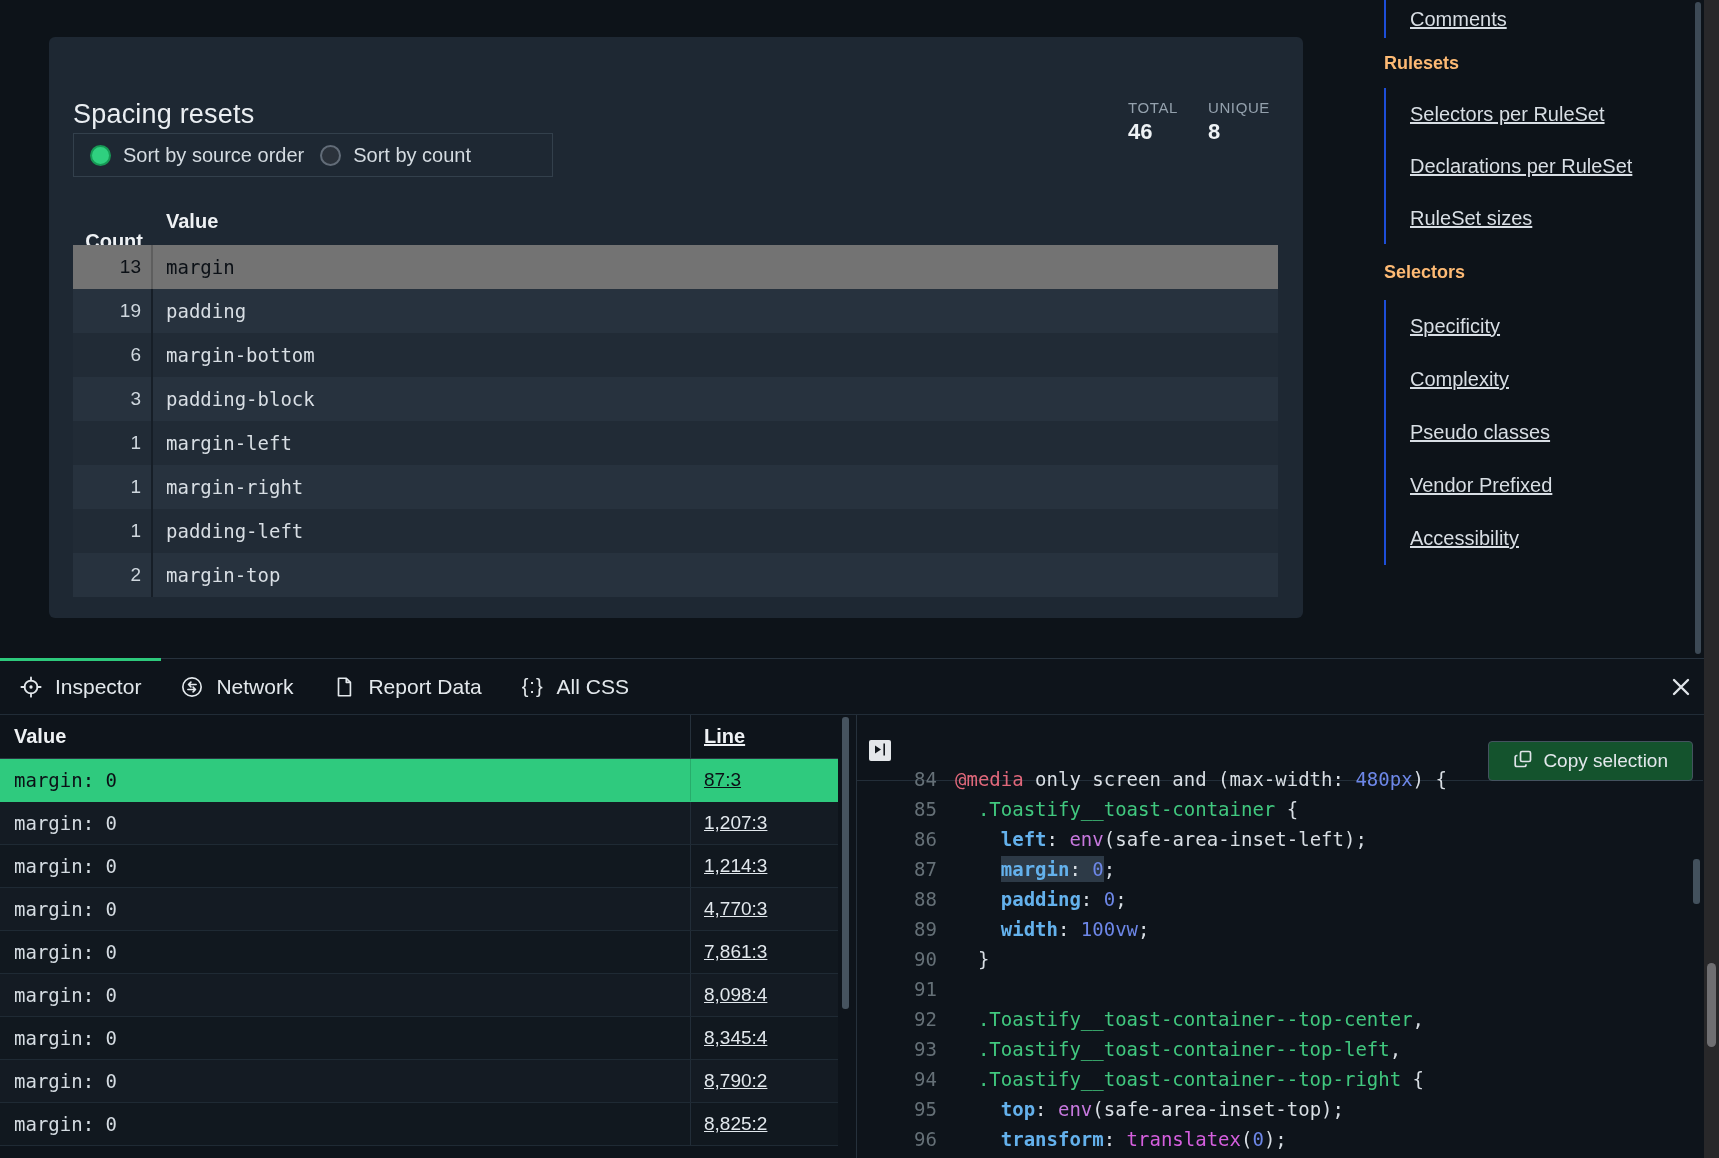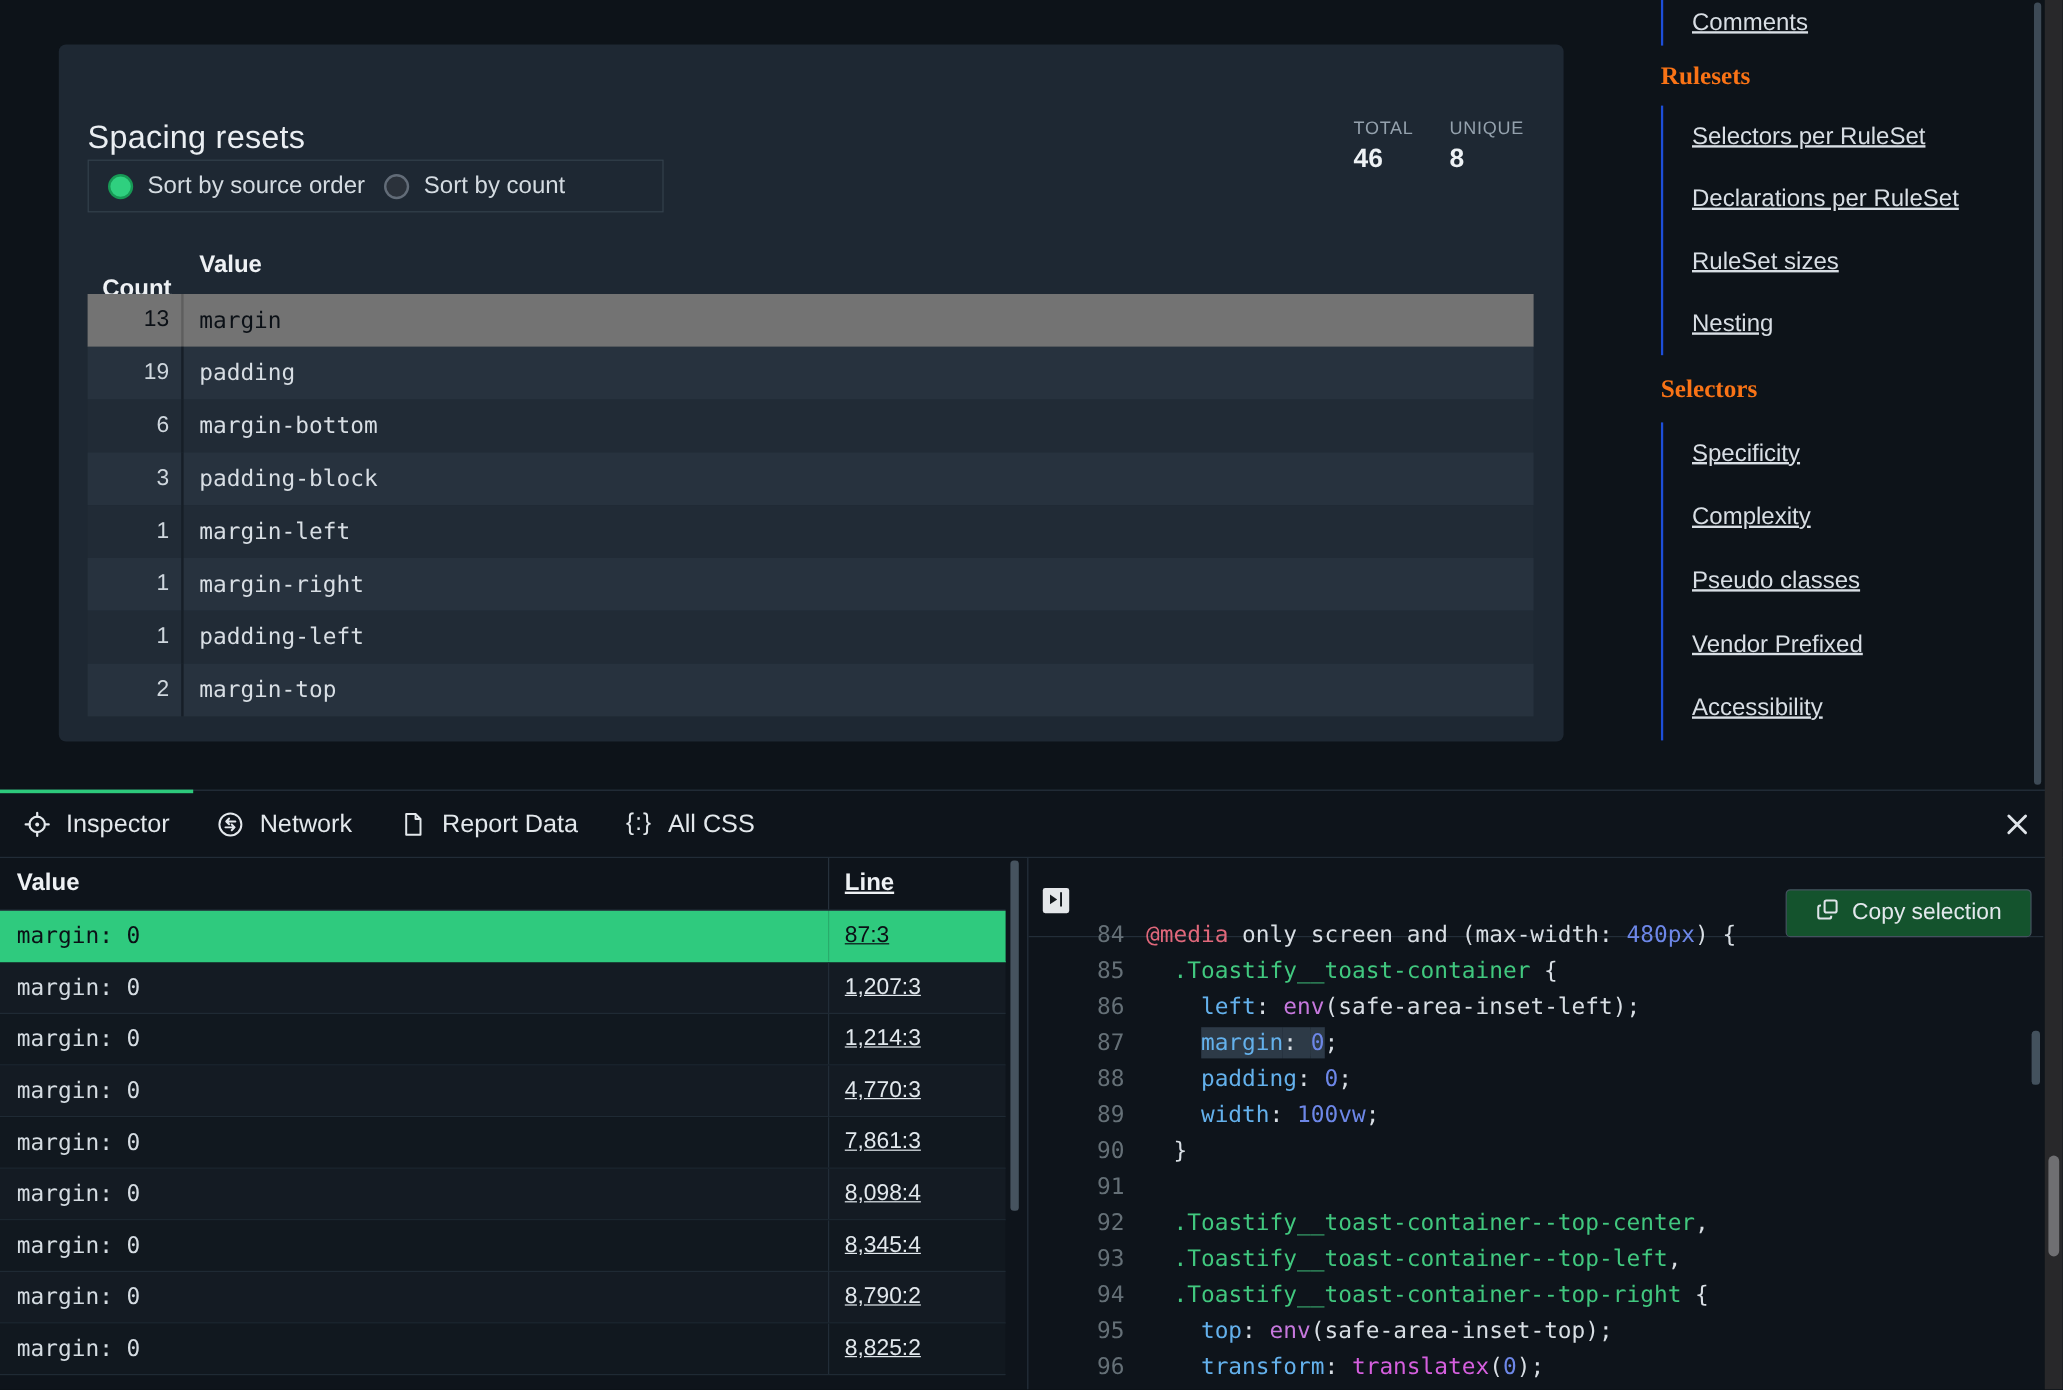--- a/index.html
+++ b/index.html
@@ -34,21 +34,21 @@
   .t-row.hl { background:#737373; }
   .t-row .cc { width:80px; display:flex; align-items:center; justify-content:flex-end;
                padding-right:10px; font-size:19px; color:#cfd7de; border-right:2px solid #161e27; }
   .t-row .cv { display:flex; align-items:center; padding-left:13px;
                font-family:"DejaVu Sans Mono", monospace; font-size:19px; color:#d8dee4; }
   .t-row.hl .cc { color:#0b1016; border-right-color:rgba(0,0,0,.18); }
   .t-row.hl .cv { color:#0b1016; }
 
   
   .sidebar { position:absolute; left:1384px; top:0; width:300px; height:658px; overflow:hidden; }
-  .sb-heading { display:flex; align-items:center; font-size:21px; font-weight:700; color:#f97316;font-family:Liberation Serif, serif; }
+  .sb-heading { display:flex; align-items:center; font-size:18px; font-weight:700; color:#fdba74; }
   .sb-heading.h1 { height:50px; } .sb-heading.h2 { height:56px; }
   .sb-group { border-left:2px solid #1d4ed8;text-decoration:underline; }
   .sb-item { display:flex; align-items:center; padding-left:24px; font-size:20px;
              color:#d8dee4; cursor:pointer; }
   .sb-group.g0 .sb-item { height:38px; }
   .sb-group.g1 .sb-item { height:52px; }
   .sb-group.g2 .sb-item { height:53px; }
   .sb-scrollthumb { position:absolute; left:1695px; top:2px; width:6px; height:652px;
                     background:#3d4a56; border-radius:3px; }
 
@@ -94,21 +94,21 @@
                 display:flex; align-items:center; justify-content:center; }
   .copy-btn { position:absolute; right:10px; top:13px; height:40px; padding:0 24px;
               background:#14532d; border:1px solid #44525f; border-radius:4px; cursor:pointer;
               display:flex; align-items:center; gap:10px; font-size:19px; color:#e3e8ec;
               font-family:"Liberation Sans", sans-serif;margin-top:13px; }
   .codebody { position:relative; margin-top:-17px; font-family:"DejaVu Sans Mono", monospace;
               font-size:19px; line-height:30px; white-space:pre; }
   .cl { display:flex; height:30px; }
   .cl .ln { width:80px; text-align:right; color:#657077; flex:none; }
   .cl .ct { padding-left:18px; }
-  .tok-at { color:#e0687b; } .tok-sel { color:#41c87f; } .tok-prop { color:#64b1ec; }
+  .tok-at { color:#e0687b; } .tok-sel { color:#41c87f; } .tok-prop { color:#64b1ec;font-weight:bold; }
   .tok-n { color:#6d87e8; } .tok-fn { color:#c678dd; } .tok-fn2 { color:#d55fde; }
   .tok-p { color:#d8dee4; }
   .tok-hl { background:#2d3a47; box-shadow:0 2px 0 #2d3a47, 0 -2px 0 #2d3a47; }
   .code-scrollthumb { position:absolute; left:836px; top:144px; width:7px; height:45px;
                       background:#43515d; border-radius:3px; }
 
   
   .os-scrollbar { position:absolute; right:0; top:0; width:15px; height:1158px; background:#28282a; }
   .os-thumb { position:absolute; right:3px; top:963px; width:9px; height:84px;
               background:#6f6f72; border-radius:5px; }
@@ -181,21 +181,20 @@
 
 <aside class="sidebar" id="sidebar">
     <div class="sb-group g0">
       <div class="sb-item">Comments</div>
     </div>
     <div class="sb-heading h1">Rulesets</div>
     <div class="sb-group g1">
       <div class="sb-item">Selectors per RuleSet</div>
       <div class="sb-item">Declarations per RuleSet</div>
       <div class="sb-item">RuleSet sizes</div>
-      <div class="sb-item">Nesting</div>
     </div>
     <div class="sb-heading h2">Selectors</div>
     <div class="sb-group g2">
       <div class="sb-item">Specificity</div>
       <div class="sb-item">Complexity</div>
       <div class="sb-item">Pseudo classes</div>
       <div class="sb-item">Vendor Prefixed</div>
       <div class="sb-item">Accessibility</div>
     </div>
   </aside>

